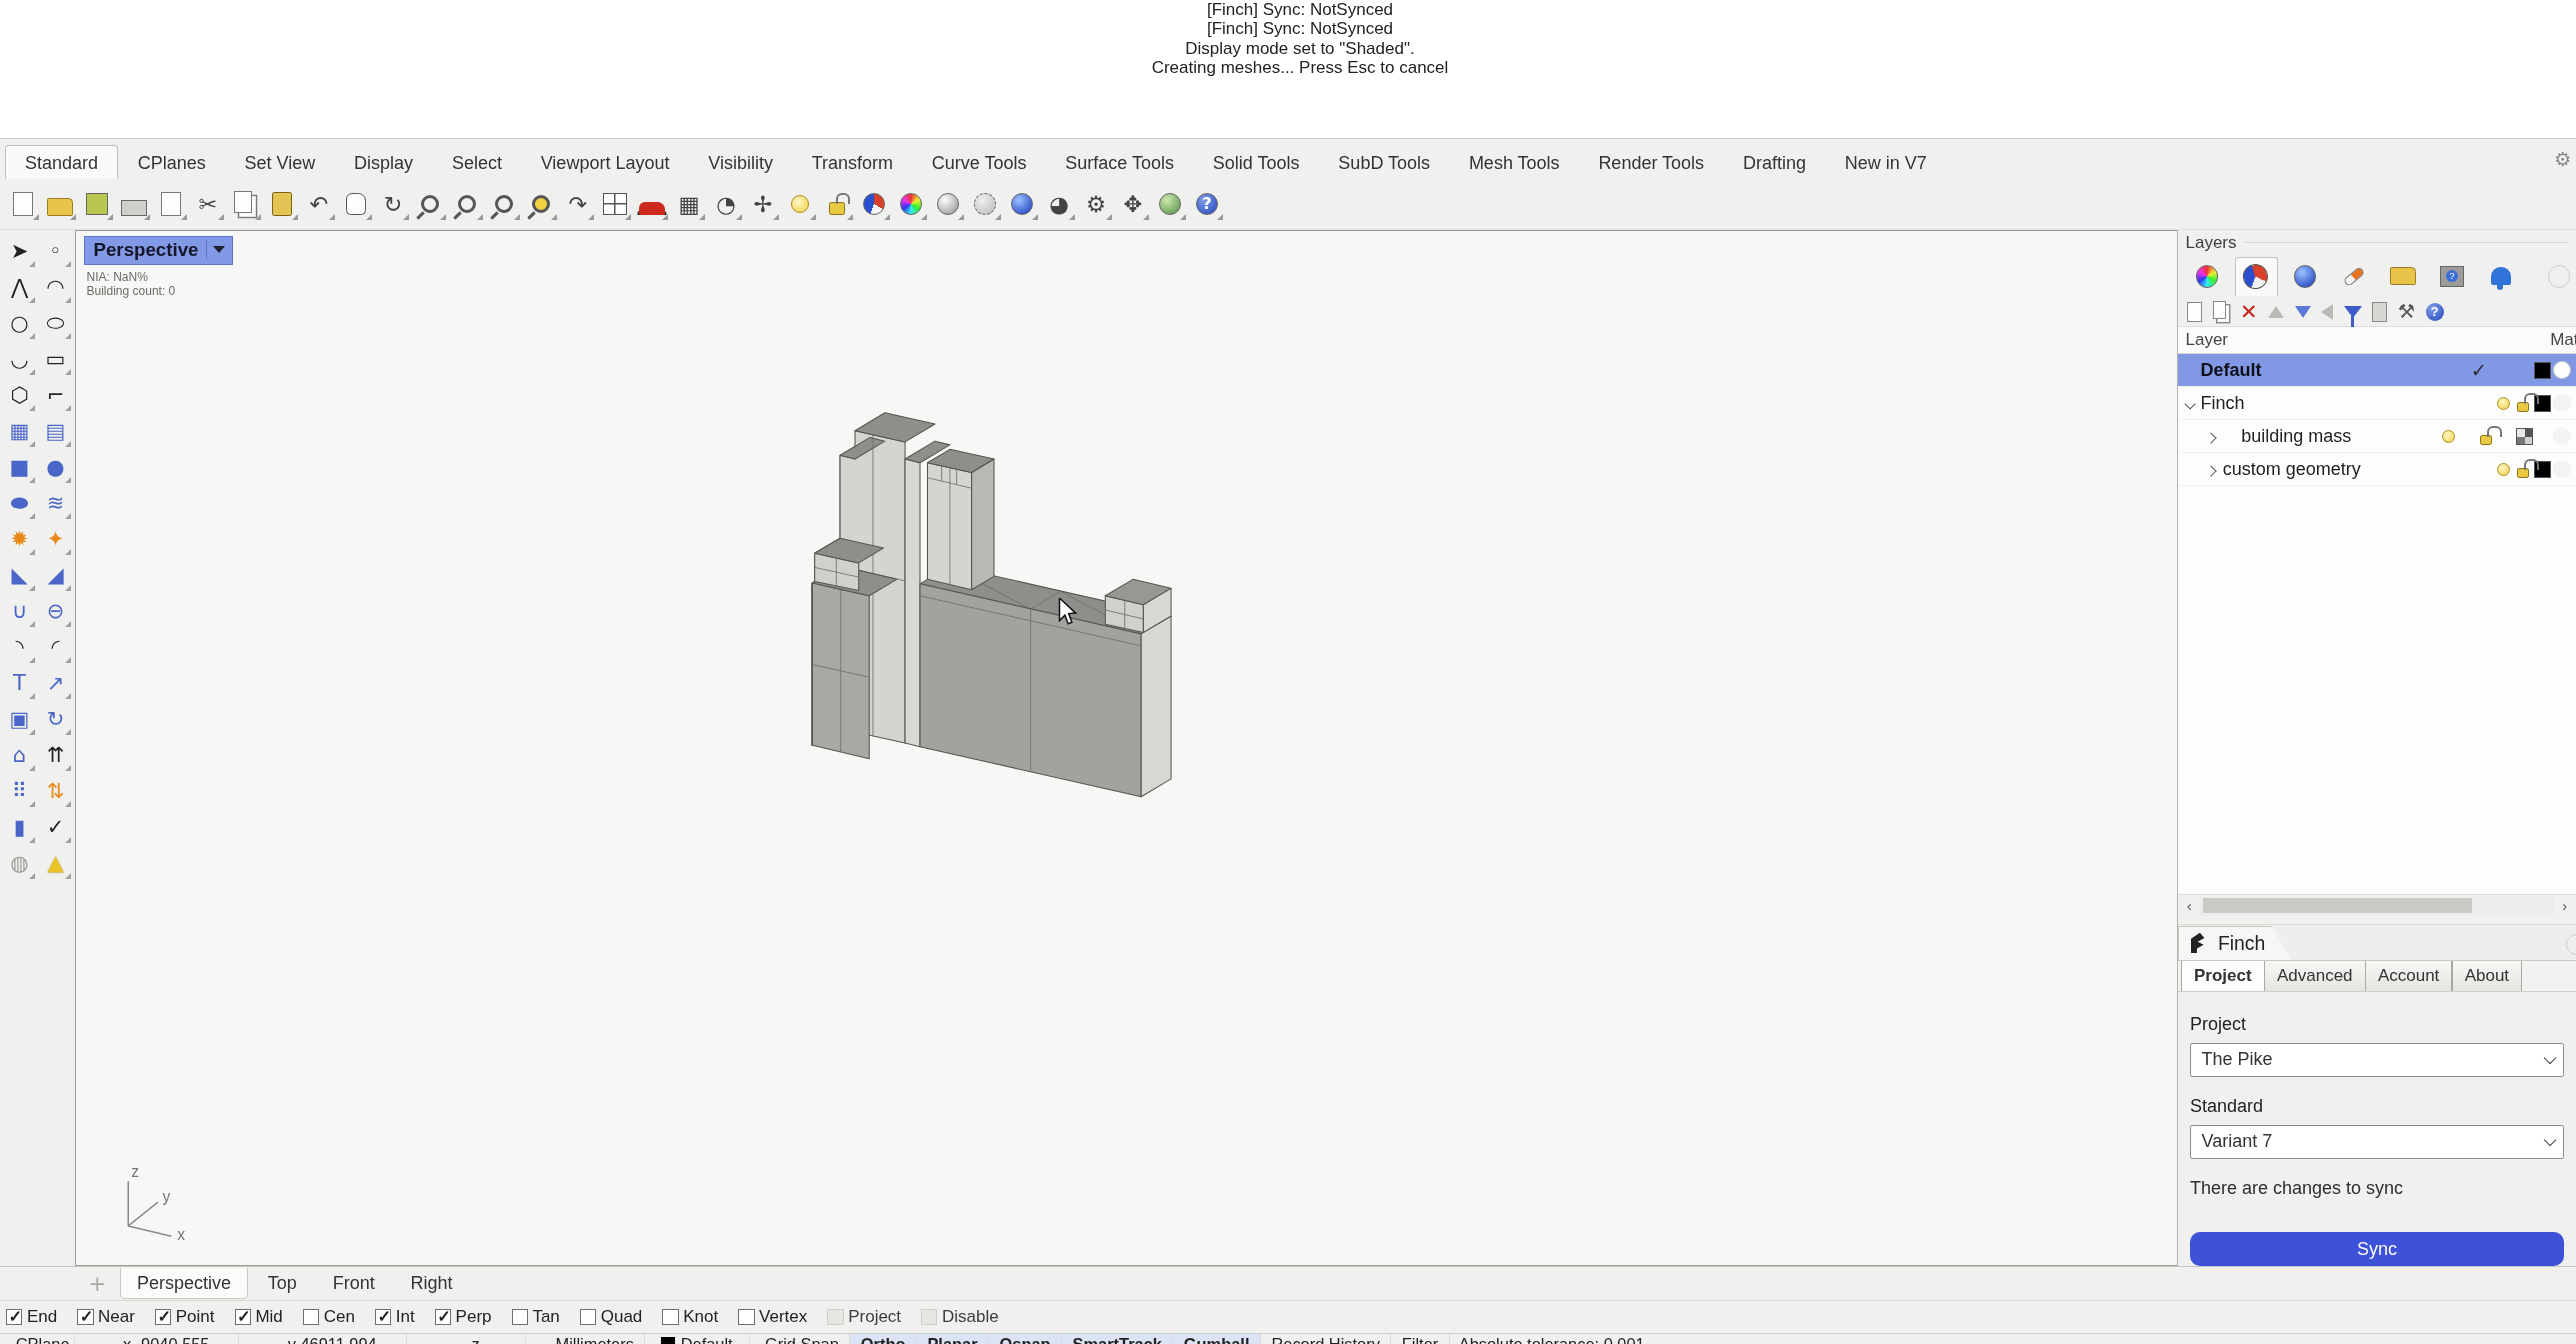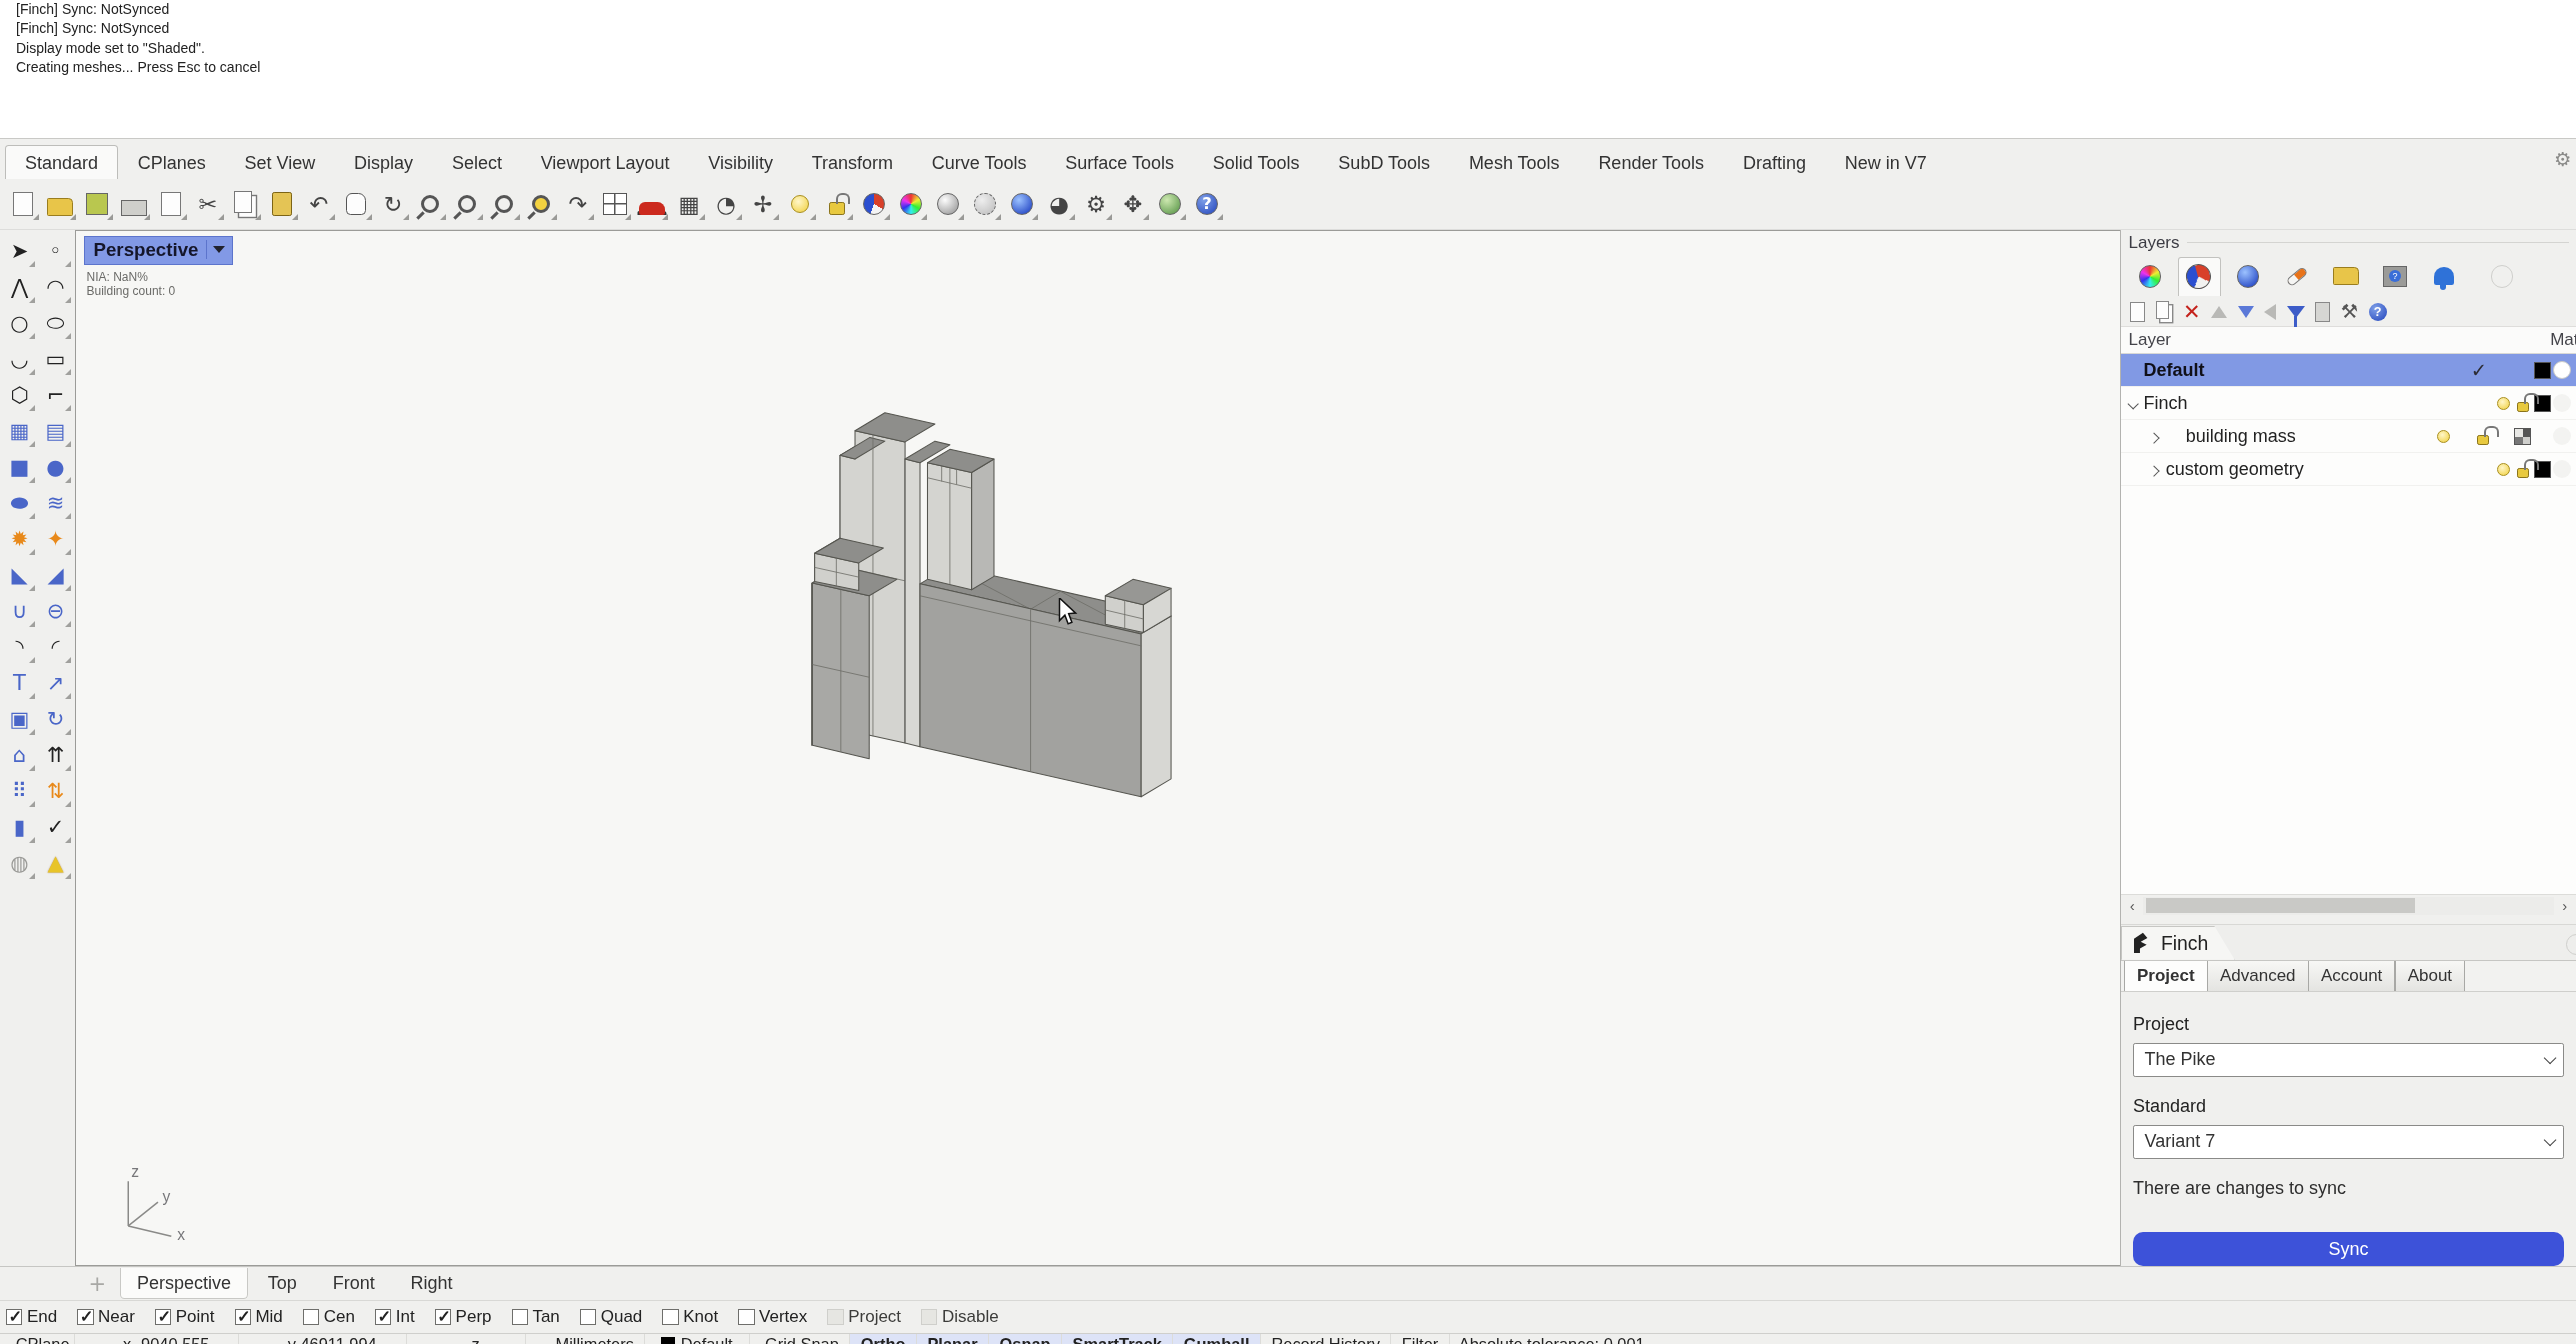--- a/index.html
+++ b/index.html
@@ -2,21 +2,21 @@
 <html style="font-size:12px"><head>
 <meta charset="utf-8">
 <style>
   * { margin:0; padding:0; box-sizing:border-box; }
   html,body { width:2576px; height:1344px; overflow:hidden; }
   body { font-family:"Liberation Sans",sans-serif; background:#f0f0ee; color:#1a1a1a; font-size:16.4px; }
   .g { font-family:"DejaVu Sans",sans-serif; }
 
   
   .cmd-area { background:#ffffff; height:139px; border-bottom:0.7px solid #c9c9c6; }
-  .cmd-line { height:19.4px; line-height:19.4px; padding-left:16px; font-size:14px; color:#222; white-space:nowrap; }
+  .cmd-line { height:19.4px; line-height:19.4px; padding-left:24px; font-size:17px; color:#222; white-space:nowrap;text-align:center; }
   .cmd-prompt { height:21px; line-height:20px; padding-left:6px; font-size:15.7px; font-weight:bold; border-top:0.7px solid #e0e0de; }
 
   
   .menubar { height:40px; background:#f0f0ee; display:flex; align-items:flex-end; padding-left:4.5px; position:relative; }
   .menutab { font-size:18px; color:#333; padding:6.7px 19.4px 5.2px 19.4px; cursor:default; white-space:nowrap; }
   .menutab.active { background:#fafaf9; border:0.7px solid #bdbdba; border-bottom:none; border-radius:3.7px 3.7px 0 0; }
   .menubar .gear { position:absolute; right:4.5px; top:9px; color:#8a8a88; font-size:19.4px; }
 
   
   .toolbar { height:51px; background:#f0f0ee; display:flex; align-items:center; padding-left:4.5px; border-bottom:0.7px solid #dddddb; }
@@ -68,21 +68,21 @@
   .f-wingfront { fill:#a2a29f; } .f-blockfront { fill:#a8a8a5; }
   .f-light { fill:#d4d4d0; } .f-light2 { fill:#c6c6c2; } .f-light3 { fill:#d8d8d4; }
   .f-lightest { fill:#dcdcd8; } .f-slab { fill:#d0d0cc; } .f-end { fill:#d7d7d3; }
   .f-midlight { fill:#b8b8b5; }
   .mouse-cursor { position:absolute; left:982px; top:367px; }
   .axis-svg { position:absolute; left:34px; bottom:22.4px; }
   .axis-svg line { stroke:#8a8a88; stroke-width:2; }
   .axis-svg text { fill:#77777a; font-size:21px; font-family:"Liberation Sans",sans-serif; }
 
   
-  .right-panel { width:456px; background:#f0f0ee; border-left:0.7px solid #b3b3b0; display:flex; flex-direction:column; overflow:hidden; }
+  .right-panel { width:399px; background:#f0f0ee; border-left:0.7px solid #b3b3b0; display:flex; flex-direction:column; overflow:hidden; }
   .layers-title { display:flex; align-items:center; height:25.4px; padding:0 7.5px; color:#3c3c44; font-size:17px; }
   .layers-title .line { flex:1; height:0.7px; background:#d4d4d1; margin-left:7.5px; }
   .panel-tabs { height:42px; display:flex; align-items:center; gap:6px; padding-left:7.5px; }
   .ptab { width:43px; height:39px; display:flex; align-items:center; justify-content:center; }
   .ptab.active { background:#fafaf9; border:0.7px solid #c2c2bf; border-bottom:none; border-radius:3px 3px 0 0; }
   .pt-cake { width:25.4px; height:25.4px; border-radius:50%; background:conic-gradient(#d8402a 0 130deg,#f2f2f0 130deg 215deg,#2b4fd0 215deg 360deg); border:0.7px solid #555; transform:rotate(-15deg); }
   .pt-pen { width:22.4px; height:9px; background:linear-gradient(90deg,#f5f5f3 45%,#e8731a 45%); border:1.5px solid #777; border-radius:4.5px; transform:rotate(-40deg); }
   .pt-window { width:24px; height:21px; background:#9b9b98; border:1.5px solid #666; display:flex; align-items:center; justify-content:center; }
   .pt-window .dot { width:12px; height:12px; border-radius:50%; background:#3a6ed8; color:#fff; font-size:9px; text-align:center; line-height:12px; }
   .pt-bell { width:19.4px; height:18px; background:#2f72d8; border-radius:9.7px 9.7px 2.2px 2.2px; position:relative; }

